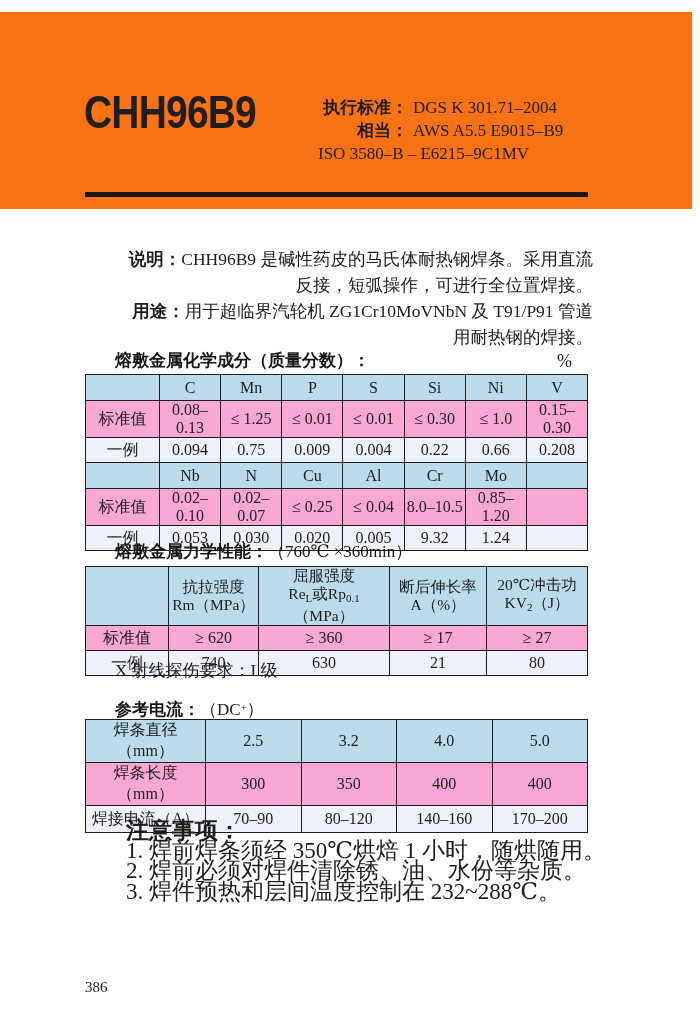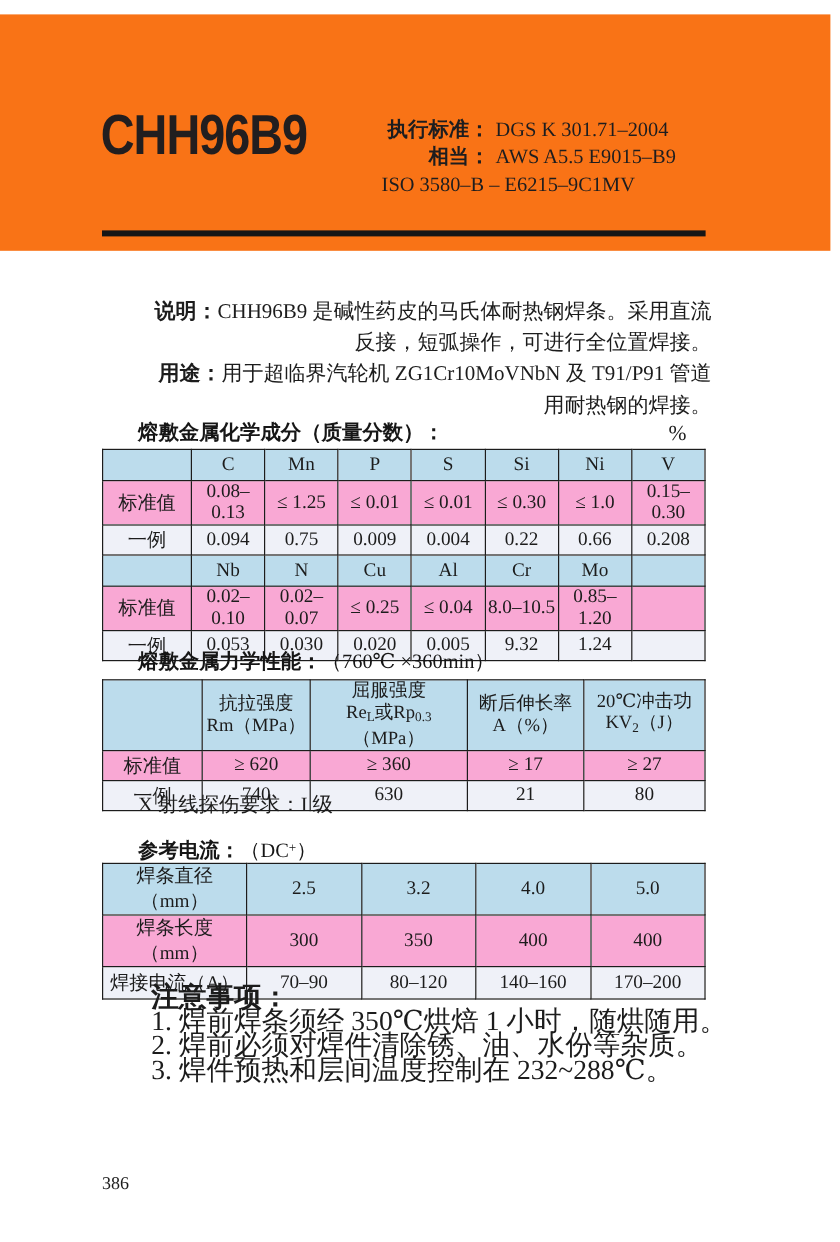--- a/index.html
+++ b/index.html
@@ -189,21 +189,21 @@
     </colgroup>
   <tbody>
       <tr class="h">
     <td class="hdr"></td>
     <td class="hdr two-line">
           <div>抗拉强度</div>
           <div><span>Rm（MPa）</span></div>
         </td>
     <td class="hdr two-line">
           <div>屈服强度</div>
-          <div><span>Re</span><sub>L</sub><span>或Rp</span><sub>0.3</sub><span>（MPa）</span></div>
+          <div><span>Re</span><sub>L</sub><span>或Rp</span><sub>0.1</sub><span>（MPa）</span></div>
         </td>
     <td class="hdr two-line">
           <div>断后伸长率</div>
           <div><span>A（%）</span></div>
         </td>
     <td class="hdr two-line">
           <div>20℃冲击功</div>
           <div><span>KV</span><sub>2</sub><span>（J）</span></div>
         </td>
   </tr>

